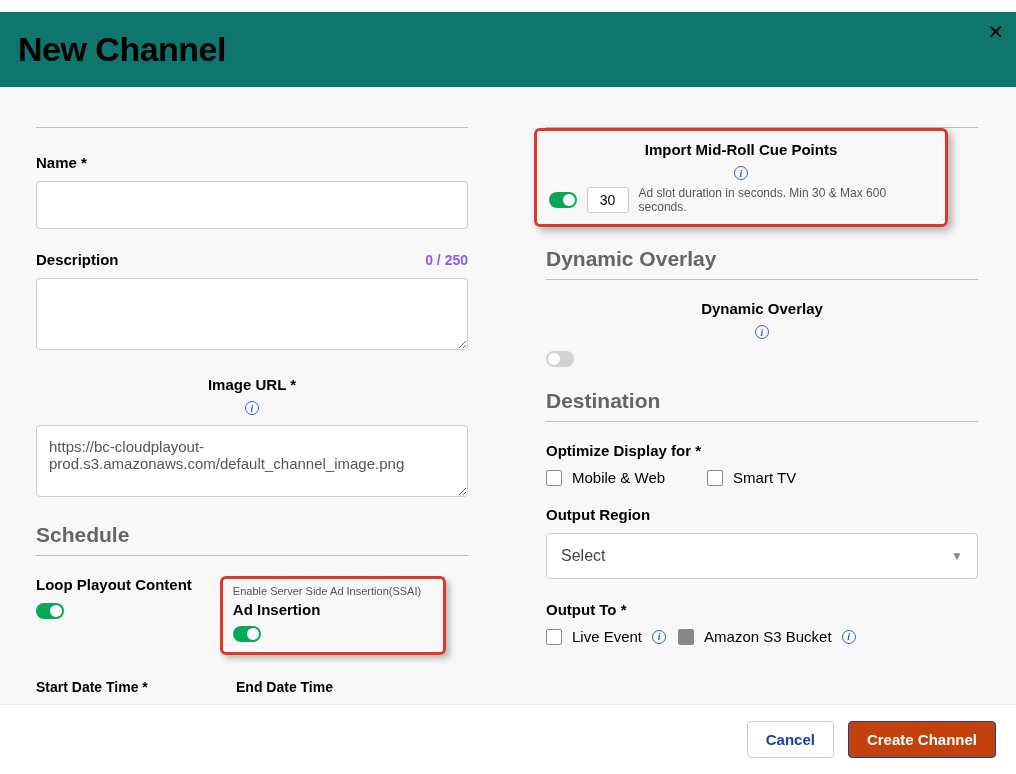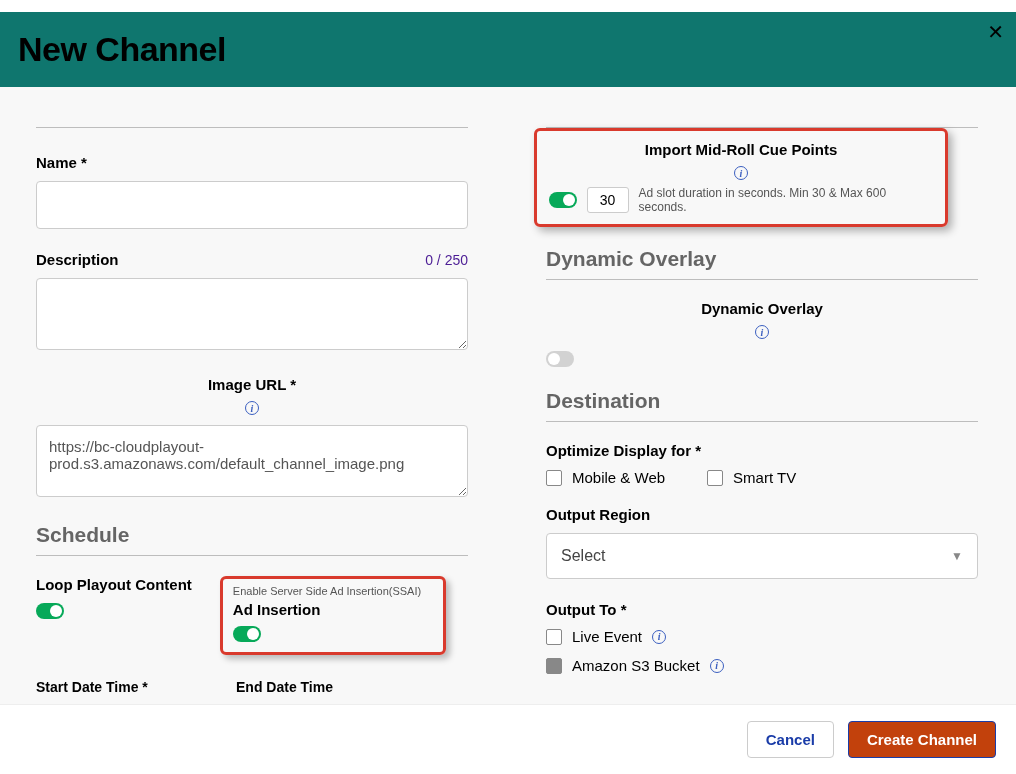--- a/index.html
+++ b/index.html
@@ -51,21 +51,22 @@
       display: block;
     }
     .field-row-desc {
       display: flex;
       justify-content: space-between;
       align-items: baseline;
       margin-bottom: 10px;
     }
     .char-count {
       font-size: 14px;
-      color: #4c1d95;
+      color: #8b5cf6;
+      font-weight: bold;
     }
     .text-input, .textarea-input {
       width: 100%;
       border: 1px solid #ccc;
       border-radius: 4px;
       padding: 12px;
       font-size: 15px;
       font-family: inherit;
       background: #fff;
       color: #555;
@@ -228,21 +229,21 @@
       align-items: center;
       justify-content: space-between;
       padding: 0 14px;
       font-size: 16px;
       color: #444;
       margin-bottom: 22px;
     }
     .select-caret { color: #888; font-size: 12px; }
     .output-to-items {
       display: flex;
-      flex-direction: column;
+      flex-direction: row;
       gap: 12px;
     }
     .footer {
       position: absolute;
       bottom: 0;
       left: 0;
       right: 0;
       background: #fff;
       border-top: 1px solid #eee;
       padding: 16px 20px;

